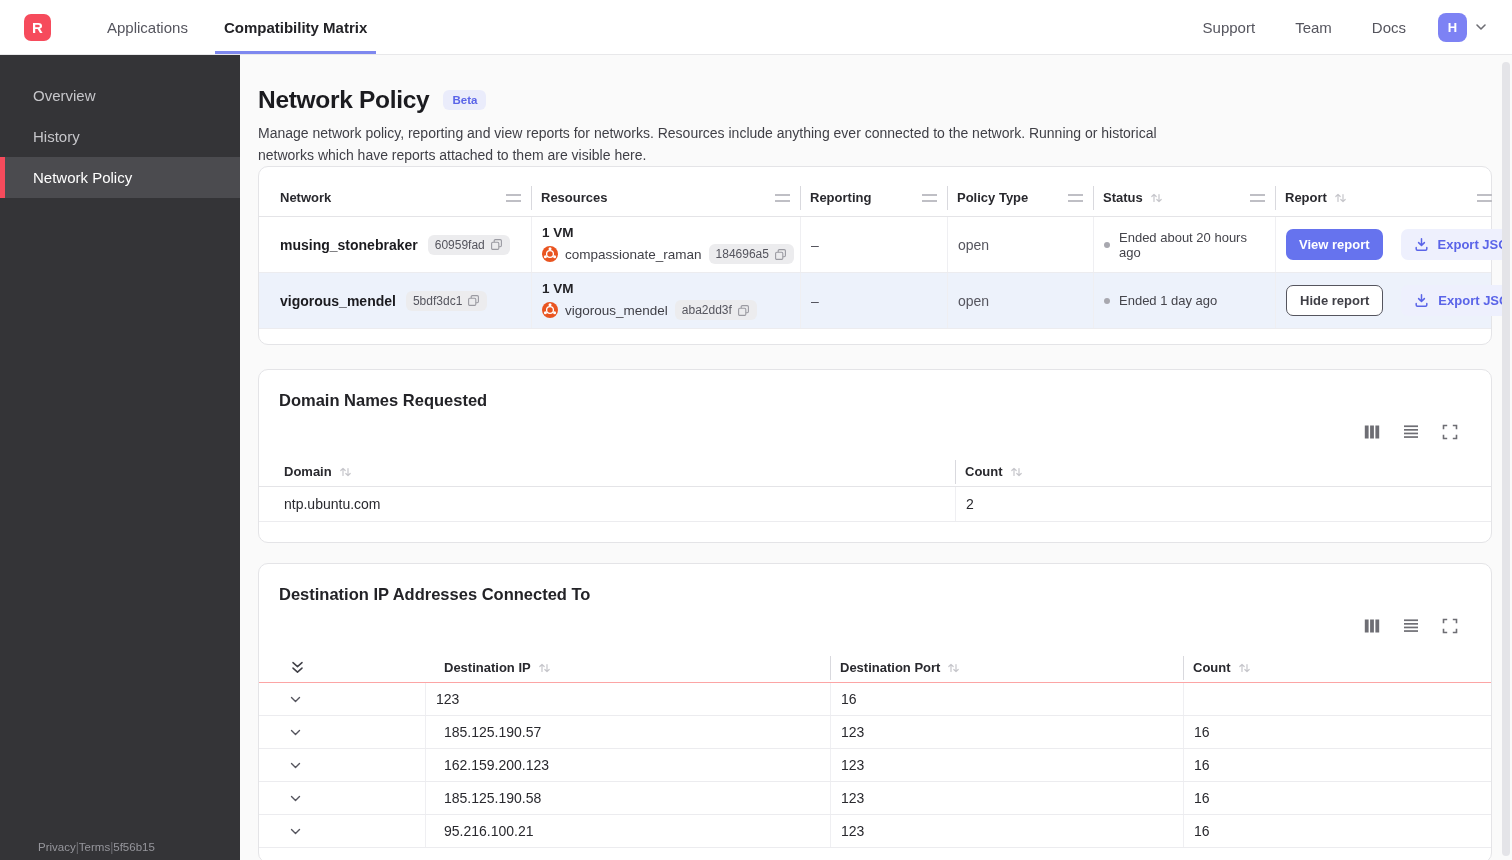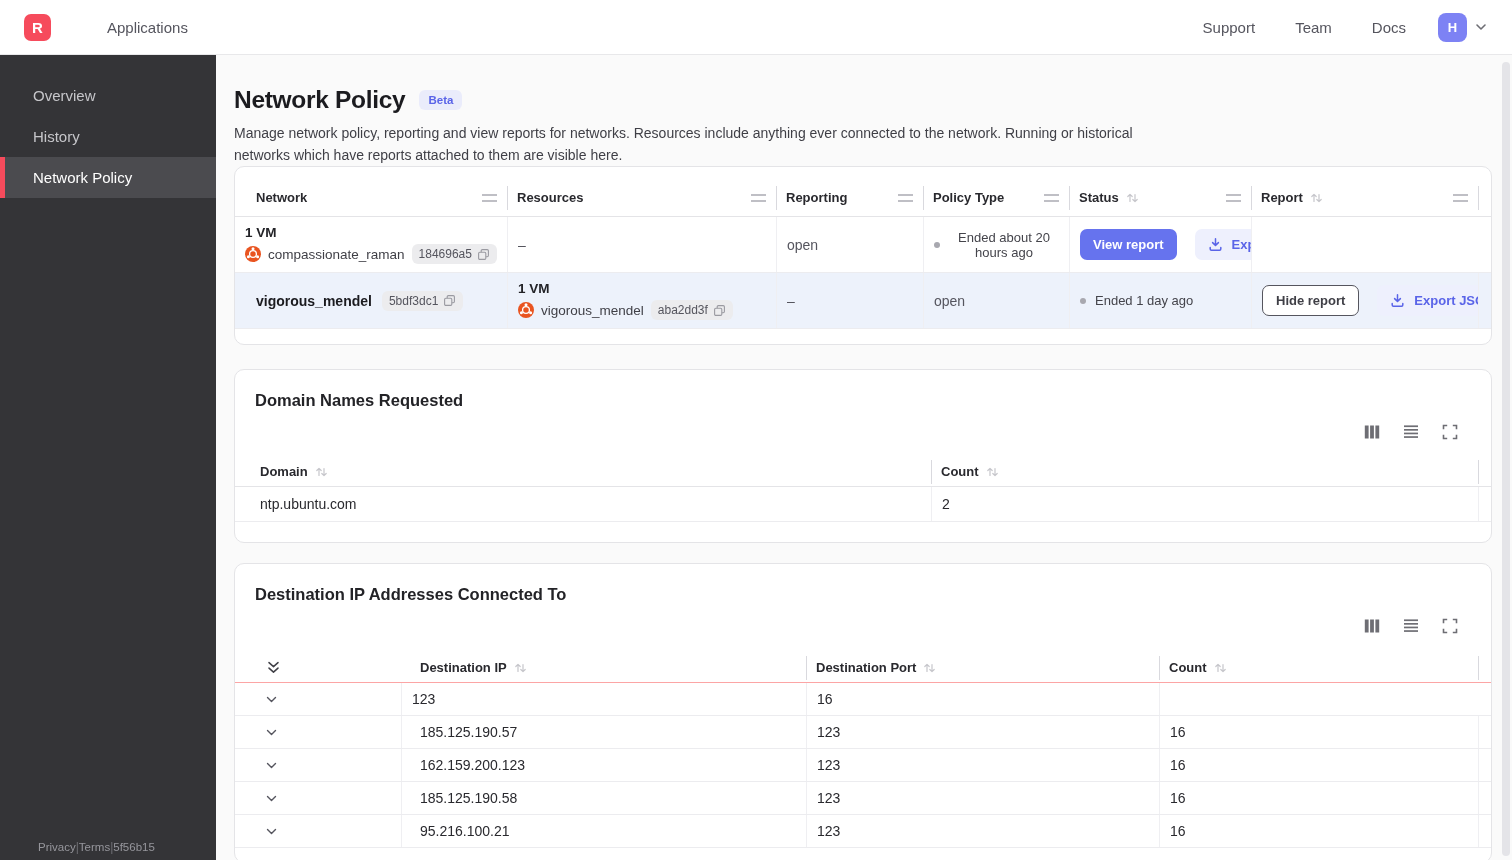--- a/index.html
+++ b/index.html
@@ -31,21 +31,21 @@
   .nav-link { font-size: 15px; color: #55555E; }
   .avatar-wrap { display: flex; align-items: center; gap: 7px; margin-left: -8px; }
   .avatar {
     width: 29px; height: 29px; border-radius: 8px; background: #7D82F4;
     color: #fff; font-size: 13px; font-weight: 600; display: grid; place-items: center;
   }
 
   
   .layout { display: flex; height: 805px; }
   aside {
-    width: 216px; background: #343437; color: #C6C6CA; flex: none;
+    width: 240px; background: #343437; color: #C6C6CA; flex: none;
     display: flex; flex-direction: column; position: relative;
   }
   .side-nav { padding-top: 20px; }
   .side-item {
     height: 41px; display: flex; align-items: center; padding-left: 28px;
     font-size: 15px; border-left: 5px solid transparent; cursor: pointer;
   }
   .side-item.active { background: #4B4B4F; color: #FFFFFF; border-left-color: #F64B5C; }
   .side-footer {
     position: absolute; bottom: 6px; left: 0; right: 0; padding-left: 38px;
@@ -93,21 +93,21 @@
   .td-network { padding-left: 21px; gap: 10px; }
   .net-name { font-size: 14px; font-weight: 700; color: #1B1B1F; }
   .id-badge {
     display: inline-flex; align-items: center; gap: 5px; background: #ECECEE;
     border-radius: 6px; padding: 3px 7px; font-size: 12px; color: #55555E;
   }
   .copy-btn { display: grid; place-items: center; }
   .td-res { flex-direction: column; align-items: flex-start; justify-content: center; gap: 4px; padding: 8px 10px; }
   .res-sum { font-size: 13.5px; font-weight: 700; color: #232327; }
   .res-line { display: flex; align-items: center; gap: 7px; font-size: 13.5px; color: #3F3F46; }
-  .td-status { gap: 9px; font-size: 13px; color: #44444B; text-align: center; }
+  .td-status { gap: 9px; font-size: 13px; color: #44444B; }
   .status-dot { width: 6px; height: 6px; border-radius: 50%; background: #A8A8AF; flex: none; }
   .td-report { gap: 18px; }
   .btn {
     height: 31px; padding: 0 13px; border-radius: 7px; font-size: 13px; font-weight: 600;
     background: #6673EE; color: #fff; display: inline-flex; align-items: center; white-space: nowrap;
   }
   .btn.btn-outline { background: #fff; color: #3F3F46; border: 1px solid #55555E; }
   .export-btn {
     height: 31px; padding: 0 13px; border-radius: 7px; background: #EEF0FD;
     display: inline-flex; align-items: center; gap: 9px;
@@ -139,20 +139,21 @@
     background: #E4E4E8; border-radius: 4px;
   }
 </style>
 </head>
 <body>
 
 <nav class="topnav">
   <div class="logo">R</div>
   <div class="tabs">
     <div class="nav-tab">Applications</div>
+    <div class="nav-tab active">Compatibility Matrix</div>
   </div>
   <div class="nav-right">
     <span class="nav-link">Support</span>
     <span class="nav-link">Team</span>
     <span class="nav-link">Docs</span>
     <div class="avatar-wrap">
       <div class="avatar">H</div>
       <span style="display:grid;place-items:center;">
         <svg width="14" height="14" viewBox="0 0 14 14" fill="none">
             <path d="M3 5l4 4 4-4" stroke="#6E6E74" stroke-width="1.6" stroke-linecap="round" stroke-linejoin="round"></path>
@@ -231,20 +232,32 @@
                 <path d="M4 9.5V2.5M1.8 4.5L4 2.3l2.2 2.2" stroke="#C6C6CB" stroke-width="1.2" stroke-linecap="round" stroke-linejoin="round"></path>
                 <path d="M9 2.5v7M6.8 7.5L9 9.7l2.2-2.2" stroke="#C6C6CB" stroke-width="1.2" stroke-linecap="round" stroke-linejoin="round"></path>
               </svg>
           </span>
           <span class="resize-icon"></span>
         </div>
       </div>
       <div>
 
           <div class="t1-row">
+            <div class="td td-network td-border">
+              <span class="net-name">musing_stonebraker</span>
+              <span class="id-badge">
+                <span>60959fad</span>
+                <span class="copy-btn">
+                  <svg width="13" height="13" viewBox="0 0 13 13" fill="none">
+                    <rect x="4.2" y="1.6" width="7.2" height="7.2" rx="1.2" stroke="#9A9AA1" stroke-width="1.1"></rect>
+                    <rect x="1.6" y="4.2" width="7.2" height="7.2" rx="1.2" fill="#ECECEE" stroke="#9A9AA1" stroke-width="1.1"></rect>
+                  </svg>
+                </span>
+              </span>
+            </div>
             <div class="td td-res td-border">
               <span class="res-sum">1 VM</span>
               <span class="res-line">
                 <span style="display:grid;place-items:center;">
                   <svg width="16" height="16" viewBox="0 0 16 16">
                     <circle cx="8" cy="8" r="8" fill="#E95420"></circle>
                     <circle cx="8" cy="8" r="3.4" fill="none" stroke="#fff" stroke-width="1.3"></circle>
                     <circle cx="8" cy="2.7" r="1.5" fill="#fff"></circle>
                     <circle cx="3.4" cy="10.8" r="1.5" fill="#fff"></circle>
                     <circle cx="12.6" cy="10.8" r="1.5" fill="#fff"></circle>

